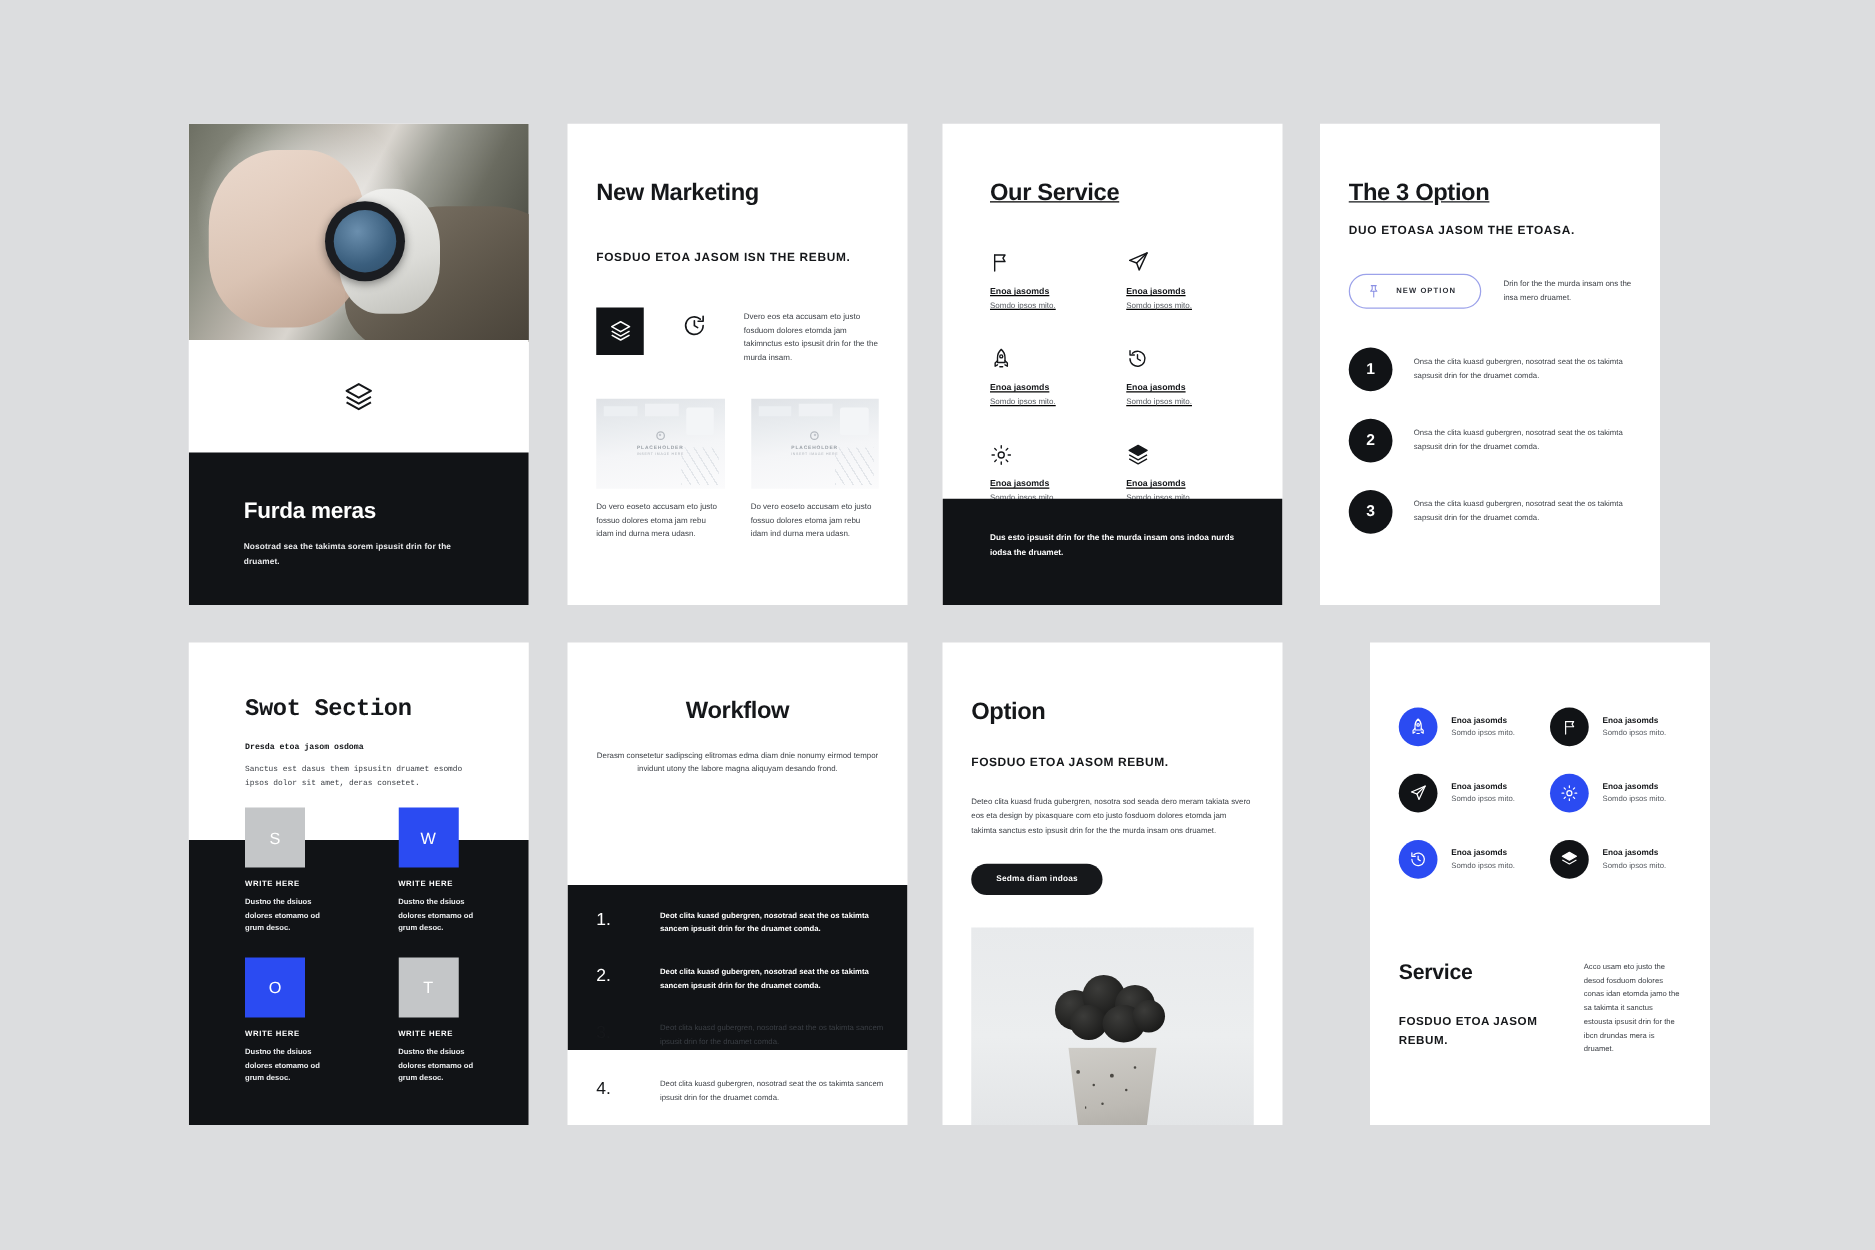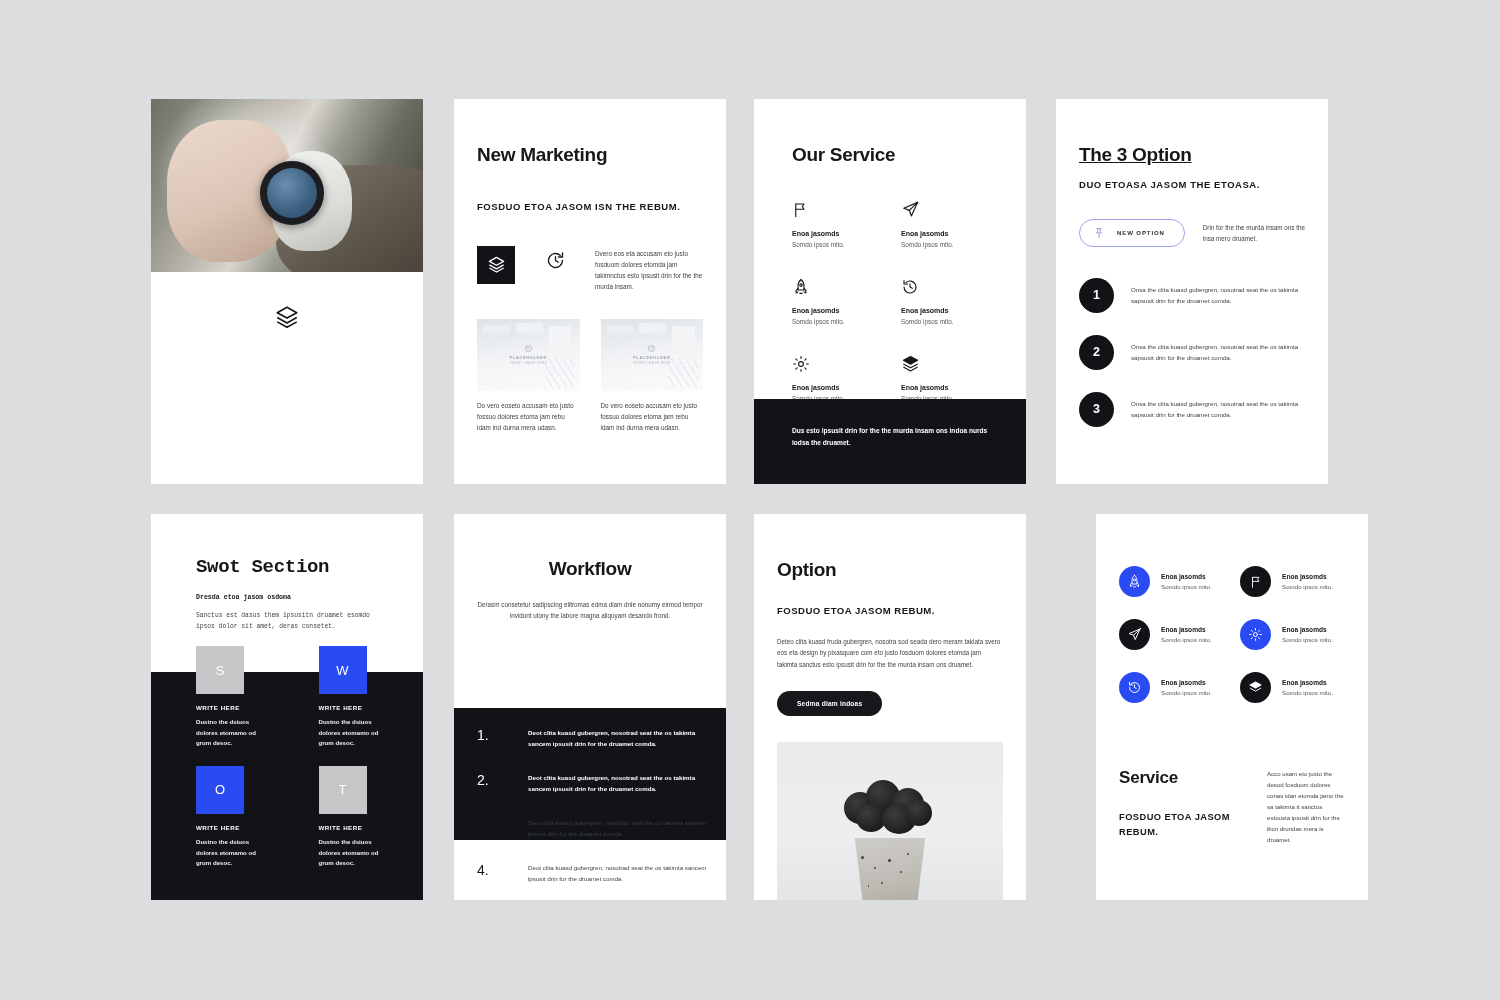--- a/index.html
+++ b/index.html
@@ -108,21 +108,21 @@
   .ph .fan  { position:absolute; right:4%; bottom:4%; width:30%; height:42%;
               background: repeating-linear-gradient(58deg,#e3e6ea 0 1px,transparent 1px 6px); }
   .ph-mark { width: 7px; height: 7px; border-radius: 50%; border: 1.1px solid #b5bac0; position: relative; z-index:2; }
   .ph-mark::after { content:""; position:absolute; inset:1.6px; border-radius:50%; background:#c3c7cd; }
   .ph-t1 { margin-top: 3px; font-size: 3.9px; font-weight: 700; letter-spacing: .7px; color: #9aa0a7; z-index:2;}
   .ph-t2 { margin-top: 1.5px; font-size: 2.8px; letter-spacing: .55px; color: #b2b7bd; z-index:2;}
   .mk-cap { margin-top: 9px; }
 
   
   #card-service { left: 754px; top: 99px; width: 272px; height: 385px; }
-  .sv-inner { padding: 45px 38px 0 38px; }
+  .sv-inner { padding: 45px 38px 0 38px; text-decoration: underline; }
   .sv-head { margin-bottom: 32px; }
   .sv-grid { display: grid; grid-template-columns: 1fr 1fr; row-gap: 27px; column-gap: 22px; }
   .sv-item .ic { height: 21px; display: flex; align-items: flex-end; margin-bottom: 11px; }
   .sv-item .n { font-size: 7px; font-weight: 700; color: #15171a; margin-bottom: 4px; }
   .sv-item .d { font-size: 6.4px; color: #55595f; }
   .sv-dark {
     position: absolute; left: 0; bottom: 0; width: 272px; height: 85px;
     background: #111316; padding: 26px 38px 0 38px;
   }
   .sv-dark p { font-size: 6.6px; font-weight: 700; color: #fff; line-height: 1.85; }
@@ -248,20 +248,24 @@
     </div>
     <div class="cover-logo-band">
       <span>
         <svg width="26" height="26" viewBox="0 0 24 24" fill="none" stroke="#15171a" stroke-width="1.5" stroke-linejoin="round">
           <path d="M12 3 21 8l-9 5-9-5 9-5z"></path>
             <path d="M3 12.5l9 5 9-5"></path>
             <path d="M3 16.5l9 5 9-5"></path>
         </svg>
       </span>
     </div>
+    <div class="cover-dark">
+      <div class="t">Furda meras</div>
+      <div class="p">Nosotrad sea the takimta sorem ipsusit drin for the druamet.</div>
+    </div>
   </div>
 
   <div class="card" id="card-marketing">
     <div class="h-title mk-head">New Marketing</div>
     <div class="h-sub mk-sub">FOSDUO ETOA JASOM ISN THE REBUM.</div>
 
     <div class="mk-row">
       <div class="mk-tile">
         <span>
           <svg width="19" height="19" viewBox="0 0 24 24" fill="none" stroke="#ffffff" stroke-width="1.6" stroke-linejoin="round">

